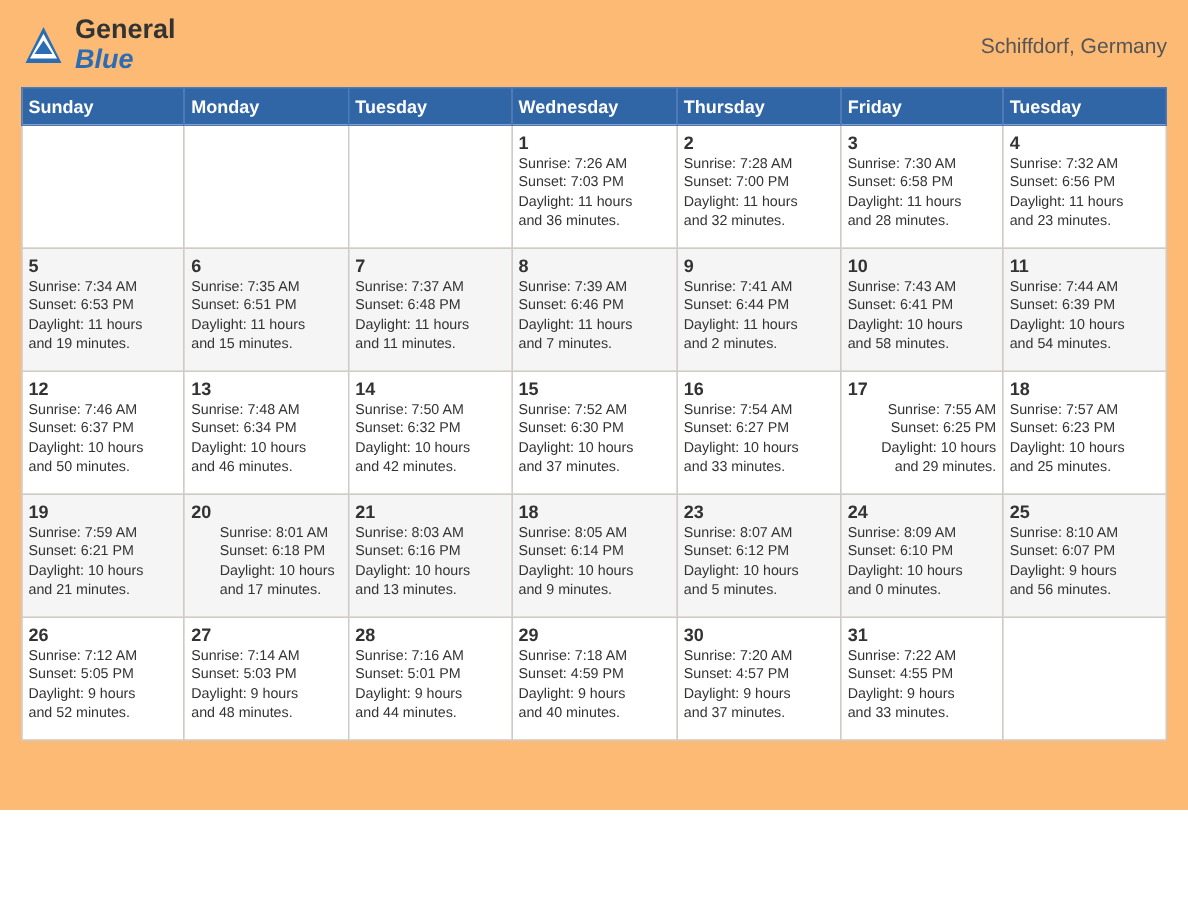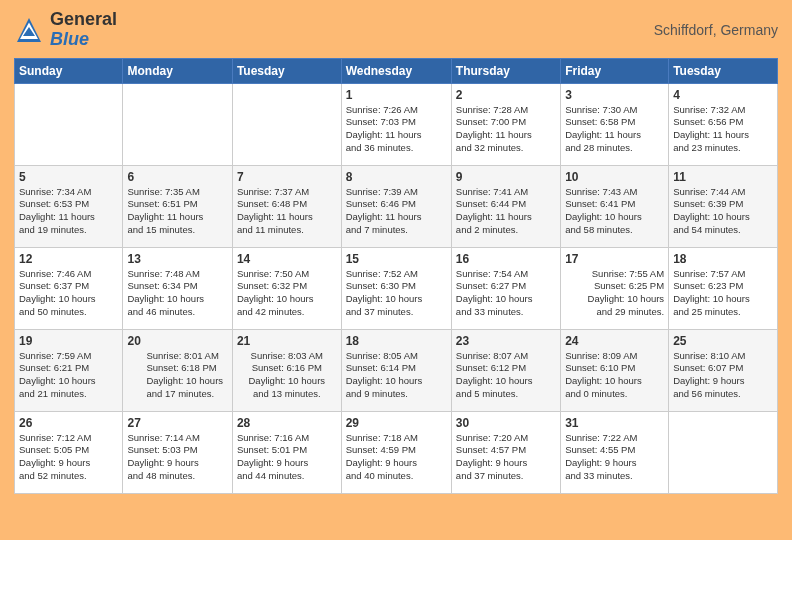--- a/index.html
+++ b/index.html
@@ -279,21 +279,21 @@
           </td>
           <td>
             <span class="day-number">20</span>
             <div class="day-info" style="white-space: pre-line; margin-left: 19px;">Sunrise: 8:01 AM
 Sunset: 6:18 PM
 Daylight: 10 hours
 and 17 minutes.</div>
           </td>
           <td>
             <span class="day-number">21</span>
-            <div class="day-info" style="white-space: pre-line; text-align: center;">Sunrise: 8:03 AM
+            <div class="day-info" style="white-space: pre-line;">Sunrise: 8:03 AM
 Sunset: 6:16 PM
 Daylight: 10 hours
 and 13 minutes.</div>
           </td>
           <td>
             <span class="day-number">18</span>
             <div class="day-info" style="white-space: pre-line;">Sunrise: 8:05 AM
 Sunset: 6:14 PM
 Daylight: 10 hours
 and 9 minutes.</div>

